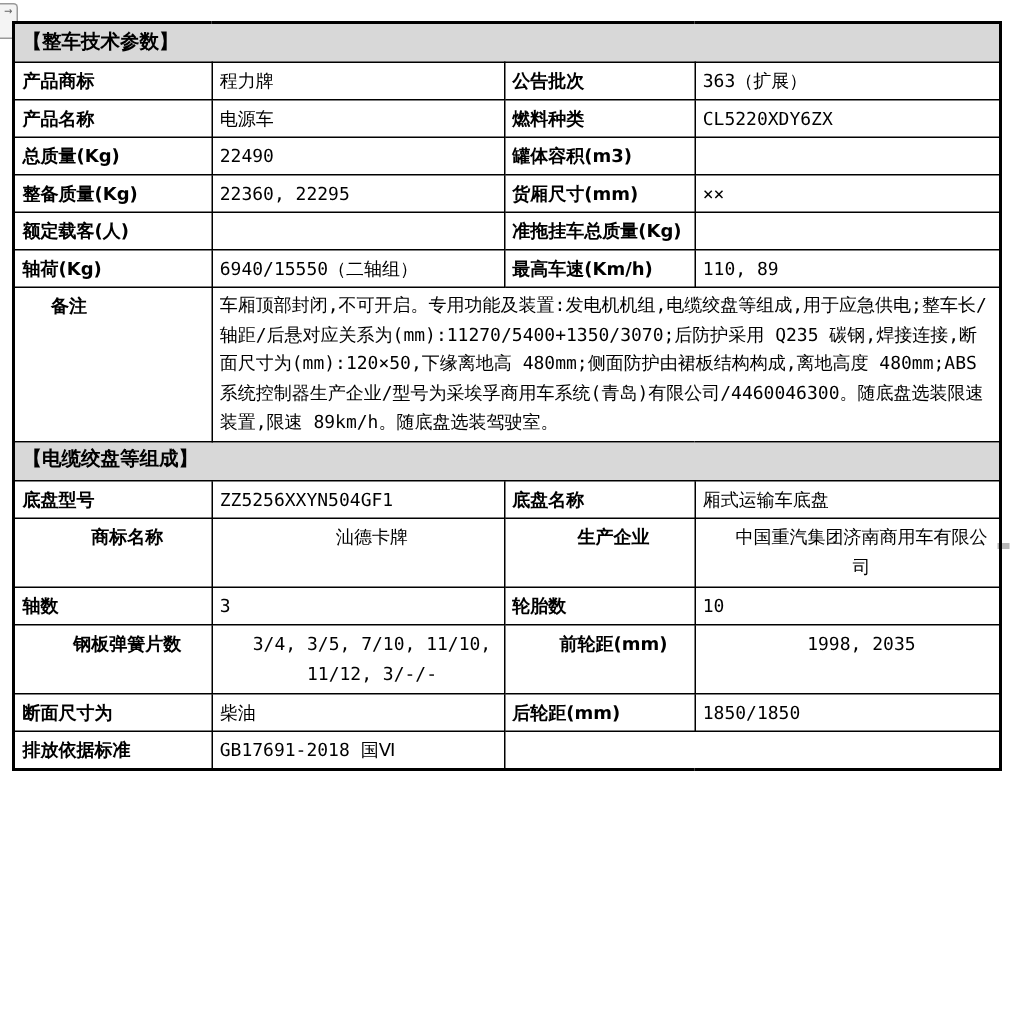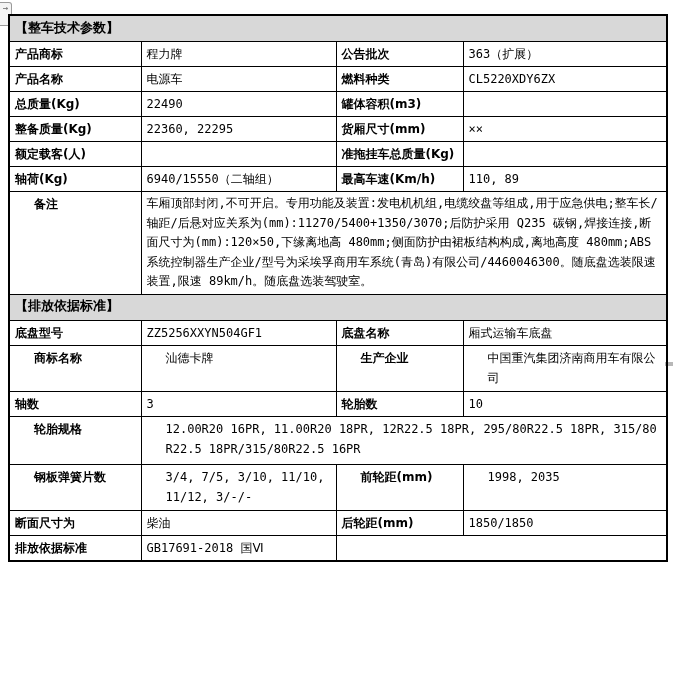--- a/index.html
+++ b/index.html
@@ -26,21 +26,21 @@
   td{
     border:1px solid #000;
     padding:1px 5px;
     vertical-align:middle;
     line-height:20px;
     overflow:hidden;
     word-break:break-all;
   }
   tr.h22 td{height:22px;}
   tr.h23 td{height:23px;}
-  tr.h42 td{height:42px;}
+  tr.h42 td{height:42px;text-align:center;}
   tr.h44 td{height:44px;}
   td.section-header{
     background:#d8d8d8;font-weight:bold;font-size:13px;height:21px;
     font-family:Liberation Mono, monospace;
   }
   td.label{font-family:"DejaVu Sans",sans-serif;font-weight:bold;}
   td.remark{
     vertical-align:top;line-height:19.5px;padding:2px 5px;
     word-break:break-all;
   }
@@ -103,21 +103,21 @@
     <td class="label">最高车速(Km/h)</td>
     <td>110, 89</td>
   </tr>
 
   <tr>
     <td class="label vtop">备注</td>
     <td class="remark" colspan="3">车厢顶部封闭,不可开启。专用功能及装置:发电机机组,电缆绞盘等组成,用于应急供电;整车长/轴距/后悬对应关系为(mm):11270/5400+1350/3070;后防护采用 Q235 碳钢,焊接连接,断面尺寸为(mm):120×50,下缘离地高 480mm;侧面防护由裙板结构构成,离地高度 480mm;ABS 系统控制器生产企业/型号为采埃孚商用车系统(青岛)有限公司/4460046300。随底盘选装限速装置,限速 89km/h。随底盘选装驾驶室。</td>
   </tr>
 
   <tr class="h23">
-        <td class="section-header" colspan="4">【排放依据标准】</td>
+        <td class="section-header" colspan="4">【电缆绞盘等组成】</td>
       </tr>
 
   <tr class="h22">
     <td class="label">底盘型号</td>
     <td>ZZ5256XXYN504GF1</td>
     <td class="label">底盘名称</td>
     <td>厢式运输车底盘</td>
   </tr>
   <tr class="h42">
     <td class="label vtop">商标名称</td>
@@ -125,28 +125,24 @@
     <td class="label vtop">生产企业</td>
     <td class="vtop">中国重汽集团济南商用车有限公司</td>
   </tr>
   <tr class="h22">
     <td class="label">轴数</td>
     <td>3</td>
     <td class="label">轮胎数</td>
     <td>10</td>
   </tr>
 
-  <tr class="h44">
-    <td class="label vtop">轮胎规格</td>
-    <td class="vtop" colspan="3">12.00R20 16PR, 11.00R20 18PR, 12R22.5 18PR, 295/80R22.5 18PR, 315/80R22.5 18PR/315/80R22.5 16PR</td>
-  </tr>
 
   <tr class="h42">
     <td class="label vtop">钢板弹簧片数</td>
-    <td class="vtop">3/4, 7/5, 3/10, 11/10, 11/12, 3/-/-</td>
+    <td class="vtop">3/4, 3/5, 7/10, 11/10, 11/12, 3/-/-</td>
     <td class="label vtop">前轮距(mm)</td>
     <td class="vtop">1998, 2035</td>
   </tr>
   <tr class="h22">
     <td class="label">断面尺寸为</td>
     <td>柴油</td>
     <td class="label">后轮距(mm)</td>
     <td>1850/1850</td>
   </tr>
   <tr class="h22">

